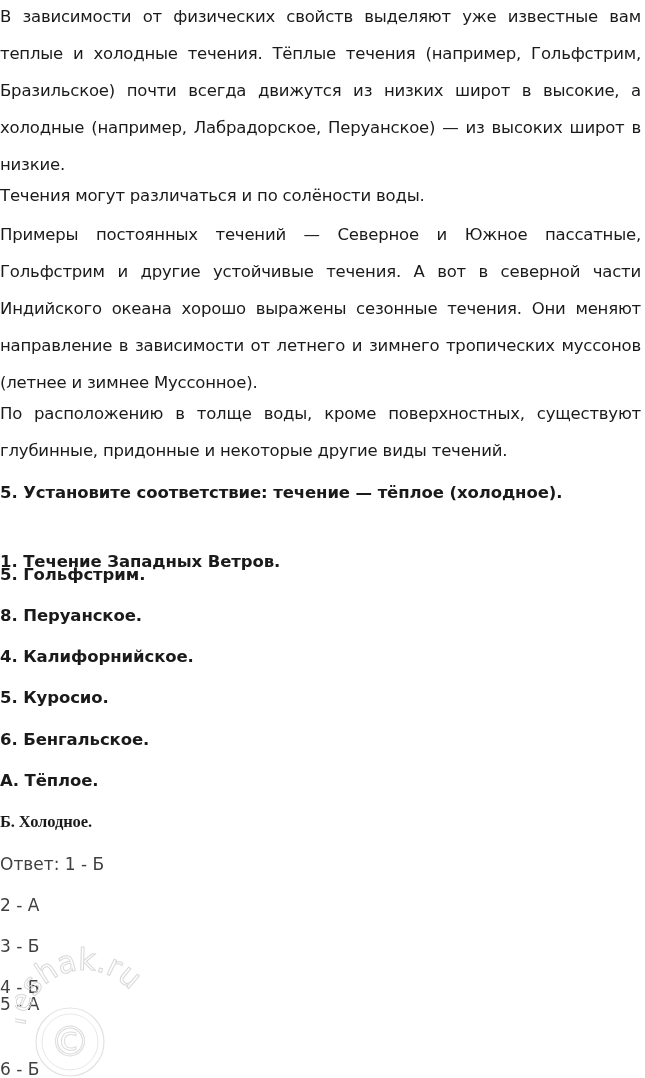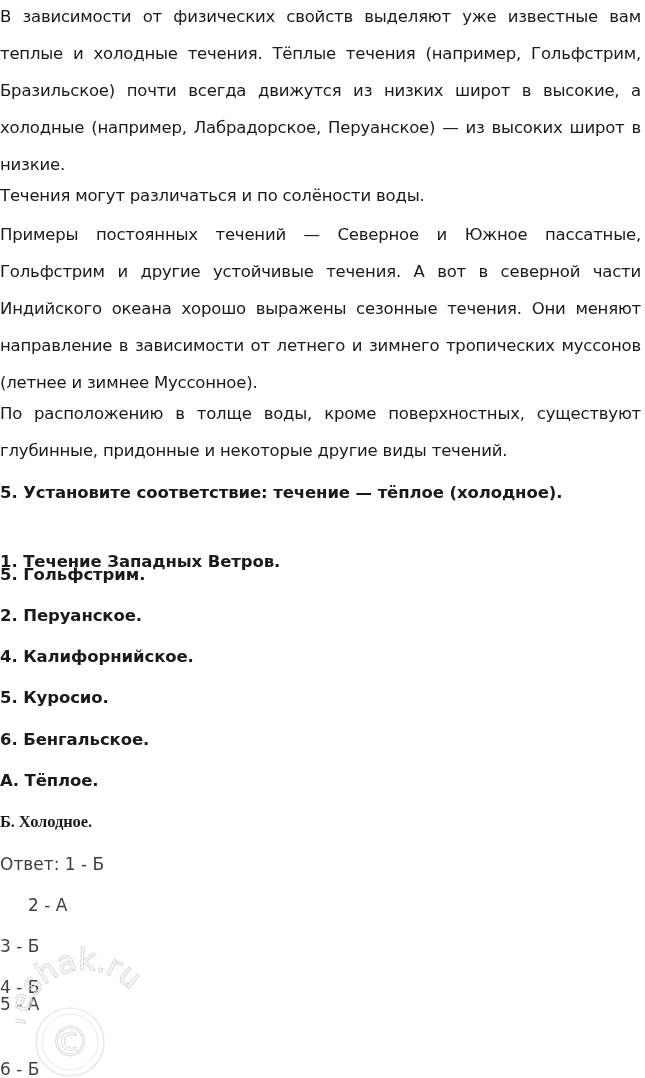--- a/index.html
+++ b/index.html
@@ -68,30 +68,30 @@
   <p class="para" style="top:177px;">Течения могут различаться и по солёности воды.</p>
 
   <p class="para" style="top:216px;">Примеры постоянных течений — Северное и Южное пассатные, Гольфстрим и другие устойчивые течения. А вот в северной части Индийского океана хорошо выражены сезонные течения. Они меняют направление в зависимости от летнего и зимнего тропических муссонов (летнее и зимнее Муссонное).</p>
 
   <p class="para" style="top:395px;">По расположению в толще воды, кроме поверхностных, существуют глубинные, придонные и некоторые другие виды течений.</p>
 
   <p class="line bold" style="top:481px;">5. Установите соответствие: течение — тёплое (холодное).</p>
 
   <p class="line bold" style="top:550px;">1. Течение Западных Ветров.</p>
   <p class="line bold" style="top:563px;">5. Гольфстрим.</p>
-  <p class="line bold" style="top:604px;">2. Перуанское.</p>
+  <p class="line bold" style="top:604px;">8. Перуанское.</p>
   <p class="line bold" style="top:645px;">4. Калифорнийское.</p>
   <p class="line bold" style="top:686px;">5. Куросио.</p>
   <p class="line bold" style="top:728px;">6. Бенгальское.</p>
 
   <p class="line bold" style="top:769px;">А. Тёплое.</p>
   <p class="line bold" style="top:810px;font-family:Liberation Serif, serif;">Б. Холодное.</p>
 
   <p class="line answer" style="top:852px;">Ответ: 1 - Б</p>
-  <p class="line answer" style="top:893px;padding-left:28px;">2 - А</p>
+  <p class="line answer" style="top:893px;">2 - А</p>
   <p class="line answer" style="top:934px;">3 - Б</p>
   <p class="line answer" style="top:975px;">4 - Б</p>
   <p class="line answer" style="top:992px;text-align:right;">5 - А</p>
   <p class="line answer" style="top:1057px;">6 - Б</p>
 
 </div>
 
 <div class="watermark">
   <svg width="140" height="150" viewBox="0 0 140 150">
     <defs>

